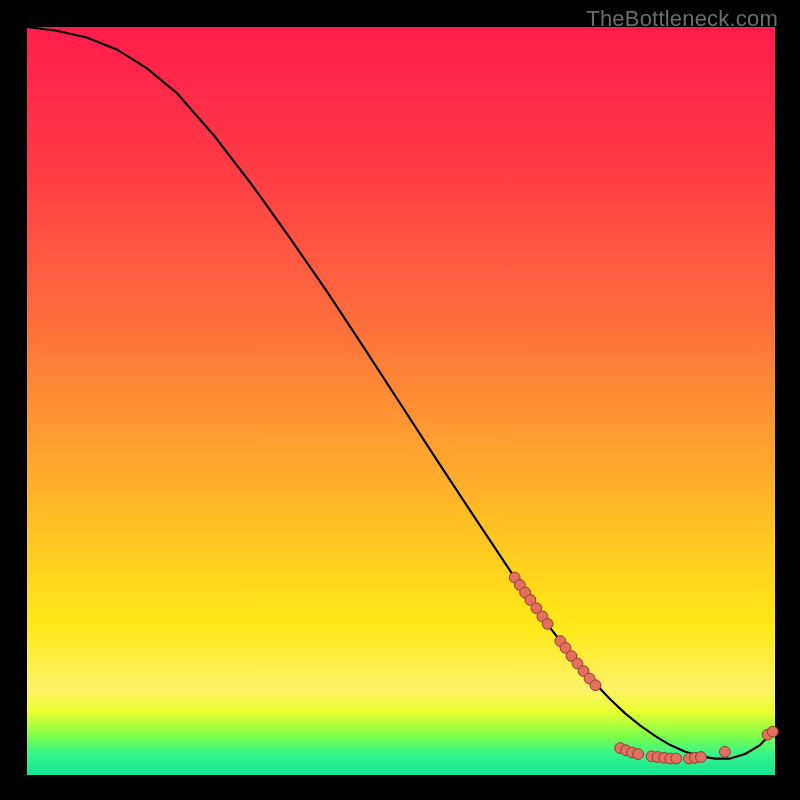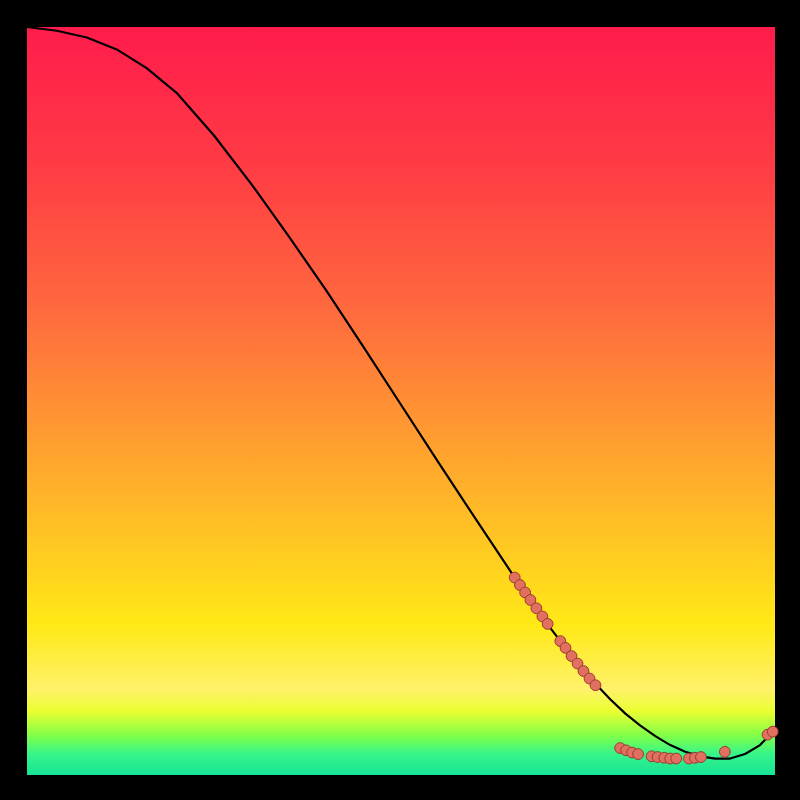--- a/index.html
+++ b/index.html
@@ -53,20 +53,21 @@
     top: 0;
     width: 748px;
     height: 748px;
     overflow: visible;
   }
 </style>
 </head>
 <body>
 
 <div class="frame">
+  <div class="watermark">TheBottleneck.com</div>
 
   <div class="plot-area">
     <svg class="overlay" viewBox="0 0 748 748" preserveAspectRatio="none">
       <path id="curve-path" fill="none" stroke="#000000" stroke-width="2.2" stroke-linejoin="round" stroke-linecap="round" d="M0.00 0.00 L29.92 3.74 L59.84 10.47 L89.76 22.44 L119.68 41.14 L149.60 65.82 L187.00 108.46 L224.40 157.08 L261.80 209.44 L299.20 263.30 L336.60 320.14 L374.00 377.74 L411.40 435.34 L448.80 492.18 L486.20 548.28 L523.60 601.39 L546.04 630.56 L568.48 656.74 L583.44 672.45 L598.40 686.66 L613.36 698.63 L628.32 709.10 L643.28 718.08 L658.24 724.81 L673.20 729.30 L688.16 731.54 L703.12 731.54 L718.08 727.06 L733.04 718.08 L748.00 702.37"></path>
       <g id="marker-layer">
           <circle cx="487.70" cy="550.53" r="5.4" fill="#e17060" stroke="#9a3a30" stroke-width="1"></circle>
           <circle cx="492.93" cy="558.01" r="5.4" fill="#e17060" stroke="#9a3a30" stroke-width="1"></circle>
           <circle cx="498.17" cy="565.49" r="5.4" fill="#e17060" stroke="#9a3a30" stroke-width="1"></circle>
           <circle cx="503.40" cy="572.97" r="5.4" fill="#e17060" stroke="#9a3a30" stroke-width="1"></circle>
           <circle cx="509.39" cy="581.20" r="5.4" fill="#e17060" stroke="#9a3a30" stroke-width="1"></circle>

